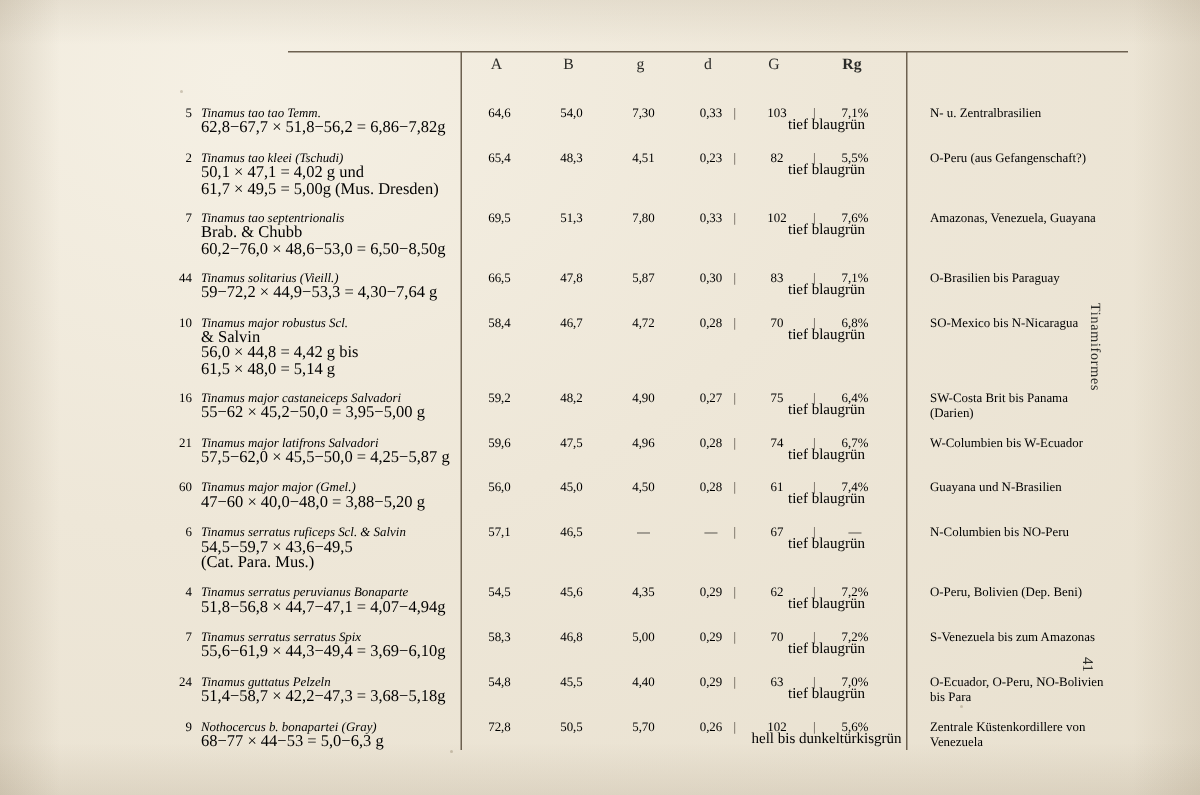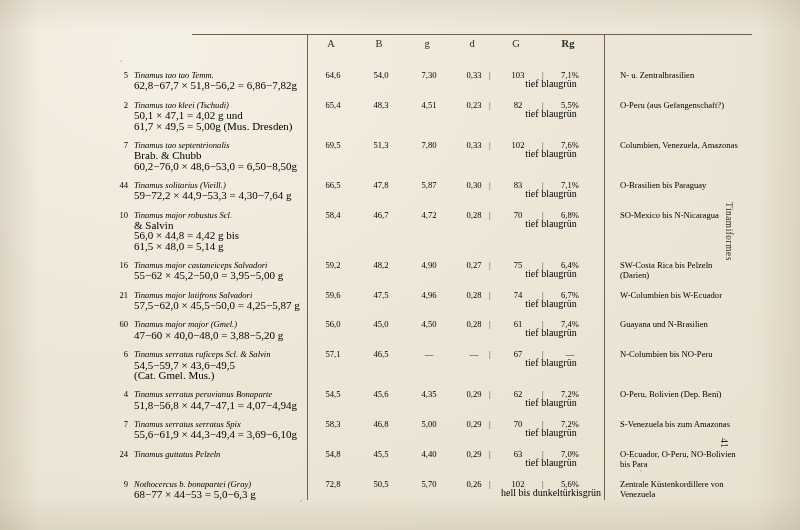--- a/index.html
+++ b/index.html
@@ -208,21 +208,21 @@
             <div class="c cB">51,3</div>
             <div class="c cg">7,80</div>
             <div class="c cd">0,33</div>
             <div class="c cG">102</div>
             <div class="c cRg">7,6%</div>
             <div class="pipe" style="left: 177px;">|</div>
             <div class="pipe" style="left: 230px;">|</div>
             <div class="note" style="left: 144px; width: 190px;">tief blaugrün</div>
           </div>
           <div class="right">
-            <div>Columbien, Venezuela, Amazonas</div>
+            <div>Amazonas, Venezuela, Guayana</div>
           </div>
         </div>
         <div class="row" style="position: absolute; left: 0px; top: 109.8px; height: 25.2px; width: 640px;">
           <div class="num">44</div>
           <div class="name"><i>Tinamus solitarius (Vieill.)</i><span class="sub">59−72,2 × 44,9−53,3 = 4,30−7,64 g</span></div>
           <div class="cells">
             <div class="c cA">66,5</div>
             <div class="c cB">47,8</div>
             <div class="c cg">5,87</div>
             <div class="c cd">0,30</div>
@@ -262,21 +262,21 @@
             <div class="c cB">48,2</div>
             <div class="c cg">4,90</div>
             <div class="c cd">0,27</div>
             <div class="c cG">75</div>
             <div class="c cRg">6,4%</div>
             <div class="pipe" style="left: 177px;">|</div>
             <div class="pipe" style="left: 230px;">|</div>
             <div class="note" style="left: 144px; width: 190px;">tief blaugrün</div>
           </div>
           <div class="right">
-            <div>SW-Costa Rica bis Pelzeln</div>
+            <div>SW-Costa Brit bis Panama</div>
             <div>(Darien)</div>
           </div>
         </div>
         <div class="row" style="position: absolute; left: 0px; top: 219.6px; height: 25.2px; width: 640px;">
           <div class="num">21</div>
           <div class="name"><i>Tinamus major latifrons Salvadori</i><span class="sub">57,5−62,0 × 45,5−50,0 = 4,25−5,87 g</span></div>
           <div class="cells">
             <div class="c cA">59,6</div>
             <div class="c cB">47,5</div>
             <div class="c cg">4,96</div>
@@ -304,21 +304,21 @@
             <div class="pipe" style="left: 177px;">|</div>
             <div class="pipe" style="left: 230px;">|</div>
             <div class="note" style="left: 144px; width: 190px;">tief blaugrün</div>
           </div>
           <div class="right">
             <div>Guayana und N-Brasilien</div>
           </div>
         </div>
         <div class="row" style="position: absolute; left: 0px; top: 279.2px; height: 35.4px; width: 640px;">
           <div class="num">6</div>
-          <div class="name"><i>Tinamus serratus ruficeps Scl. &amp; Salvin</i><span class="sub">54,5−59,7 × 43,6−49,5</span><span class="sub">(Cat. Gmel. Mus.)</span></div>
+          <div class="name"><i>Tinamus serratus ruficeps Scl. &amp; Salvin</i><span class="sub">54,5−59,7 × 43,6−49,5</span><span class="sub">(Cat. Para. Mus.)</span></div>
           <div class="cells">
             <div class="c cA">57,1</div>
             <div class="c cB">46,5</div>
             <div class="c cg">—</div>
             <div class="c cd">—</div>
             <div class="c cG">67</div>
             <div class="c cRg">—</div>
             <div class="pipe" style="left: 177px;">|</div>
             <div class="pipe" style="left: 230px;">|</div>
             <div class="note" style="left: 144px; width: 190px;">tief blaugrün</div>
@@ -358,21 +358,21 @@
             <div class="pipe" style="left: 177px;">|</div>
             <div class="pipe" style="left: 230px;">|</div>
             <div class="note" style="left: 144px; width: 190px;">tief blaugrün</div>
           </div>
           <div class="right">
             <div>S-Venezuela bis zum Amazonas</div>
           </div>
         </div>
         <div class="row" style="position: absolute; left: 0px; top: 378.8px; height: 25.2px; width: 640px;">
           <div class="num">24</div>
-          <div class="name"><i>Tinamus guttatus Pelzeln</i></div>
+          <div class="name"><i>Tinamus guttatus Pelzeln</i><span class="sub">51,4−58,7 × 42,2−47,3 = 3,68−5,18g</span></div>
           <div class="cells">
             <div class="c cA">54,8</div>
             <div class="c cB">45,5</div>
             <div class="c cg">4,40</div>
             <div class="c cd">0,29</div>
             <div class="c cG">63</div>
             <div class="c cRg">7,0%</div>
             <div class="pipe" style="left: 177px;">|</div>
             <div class="pipe" style="left: 230px;">|</div>
             <div class="note" style="left: 144px; width: 190px;">tief blaugrün</div>

